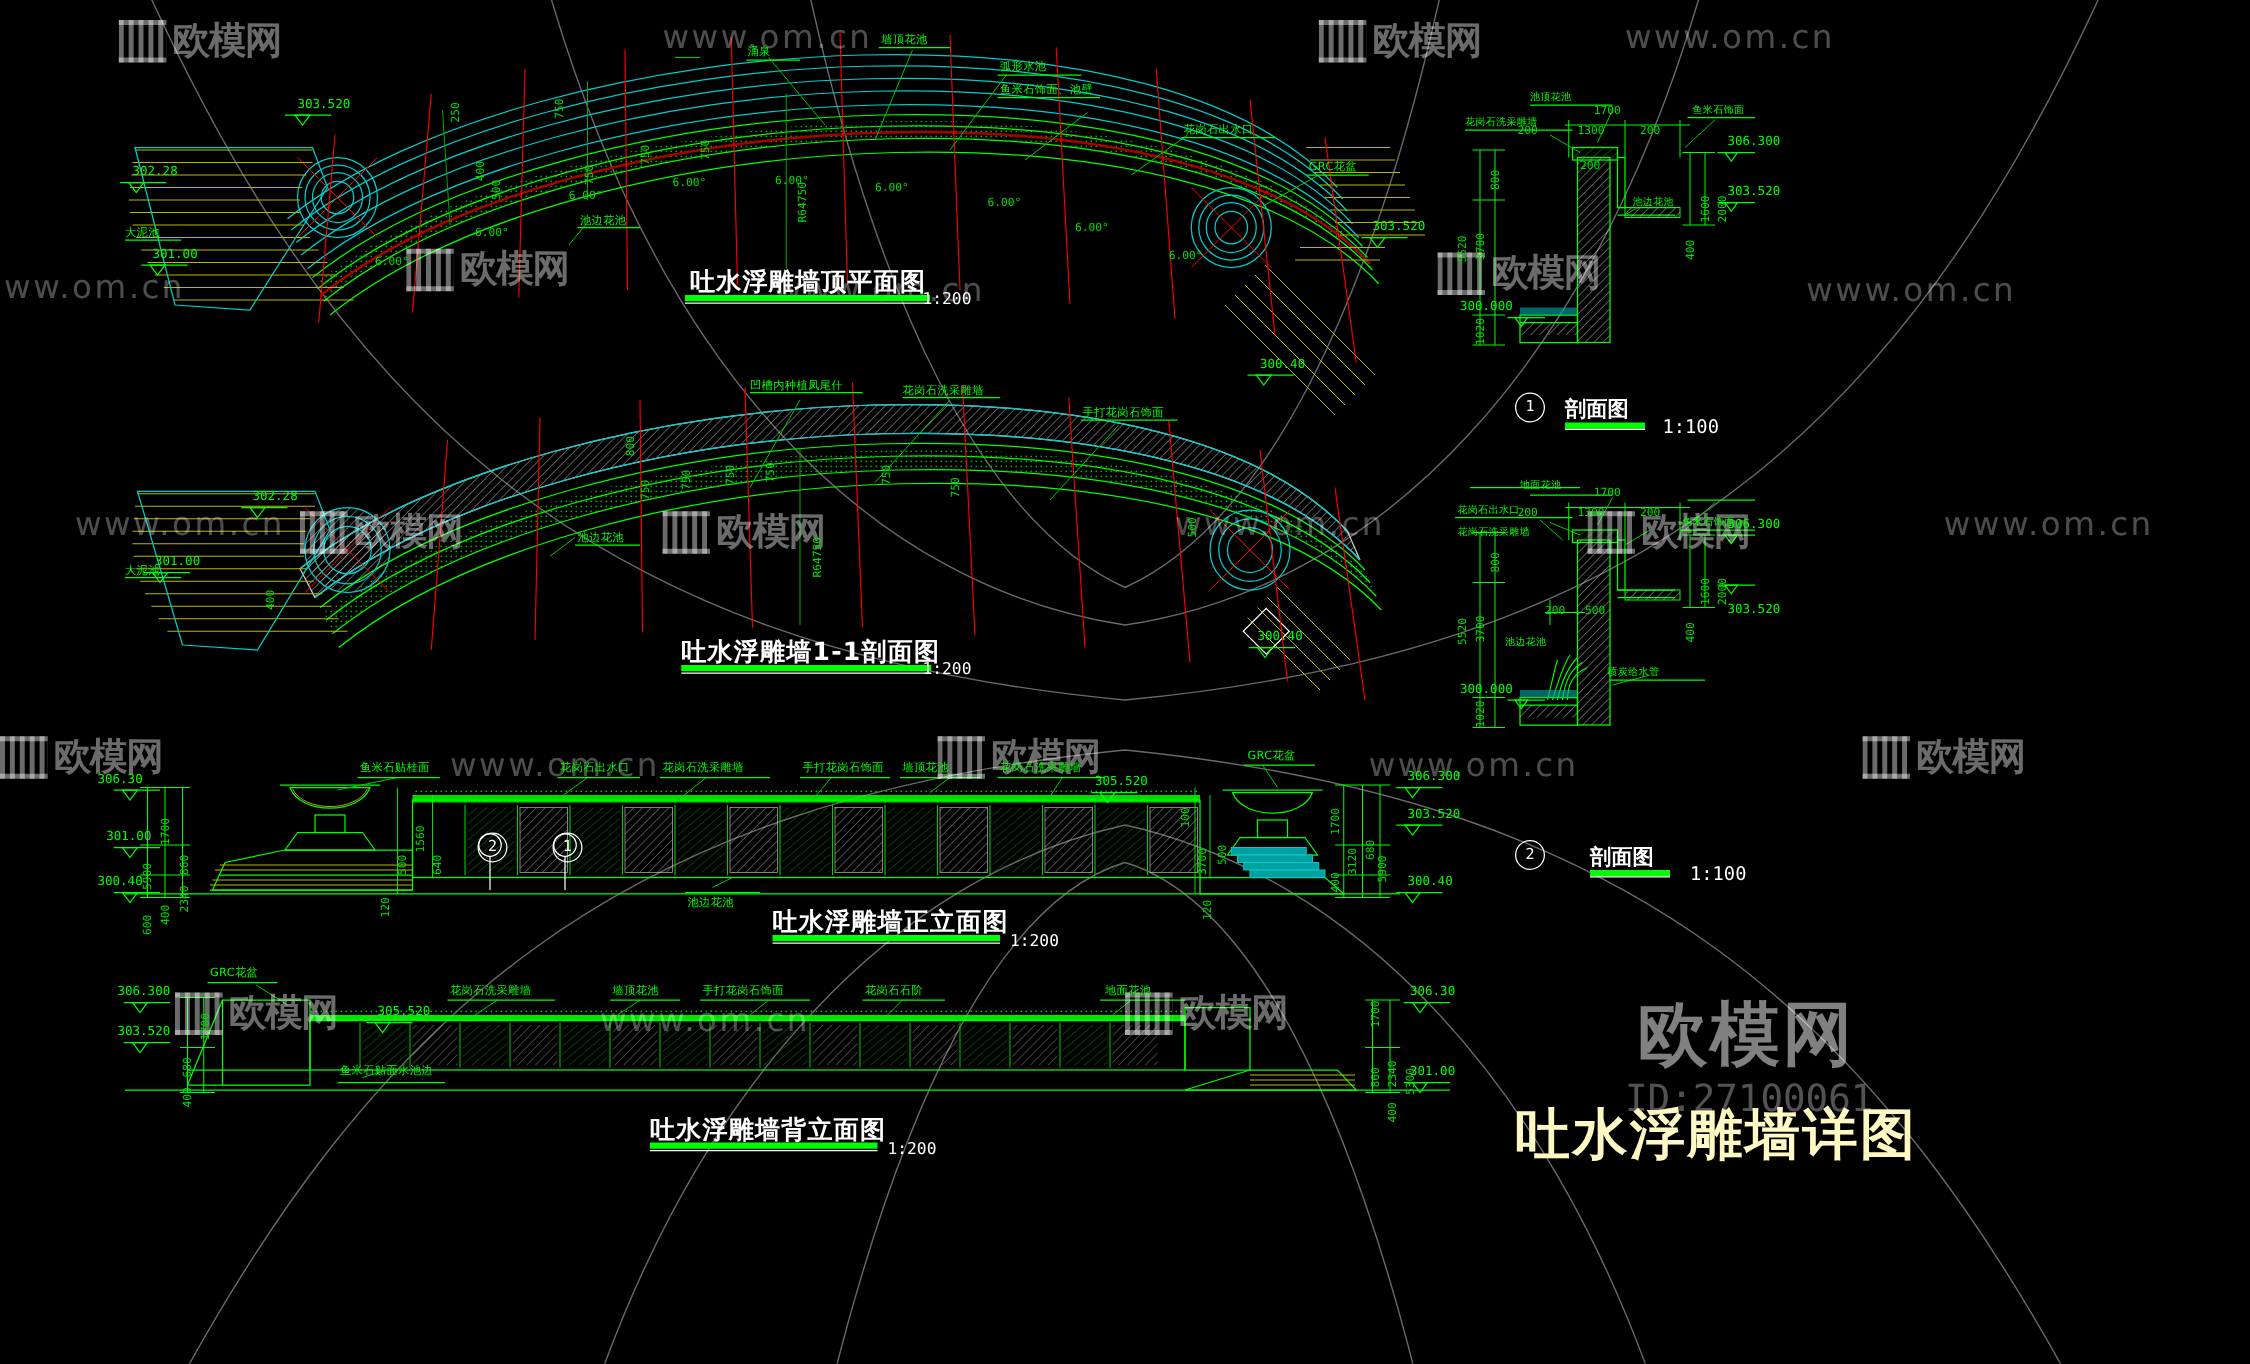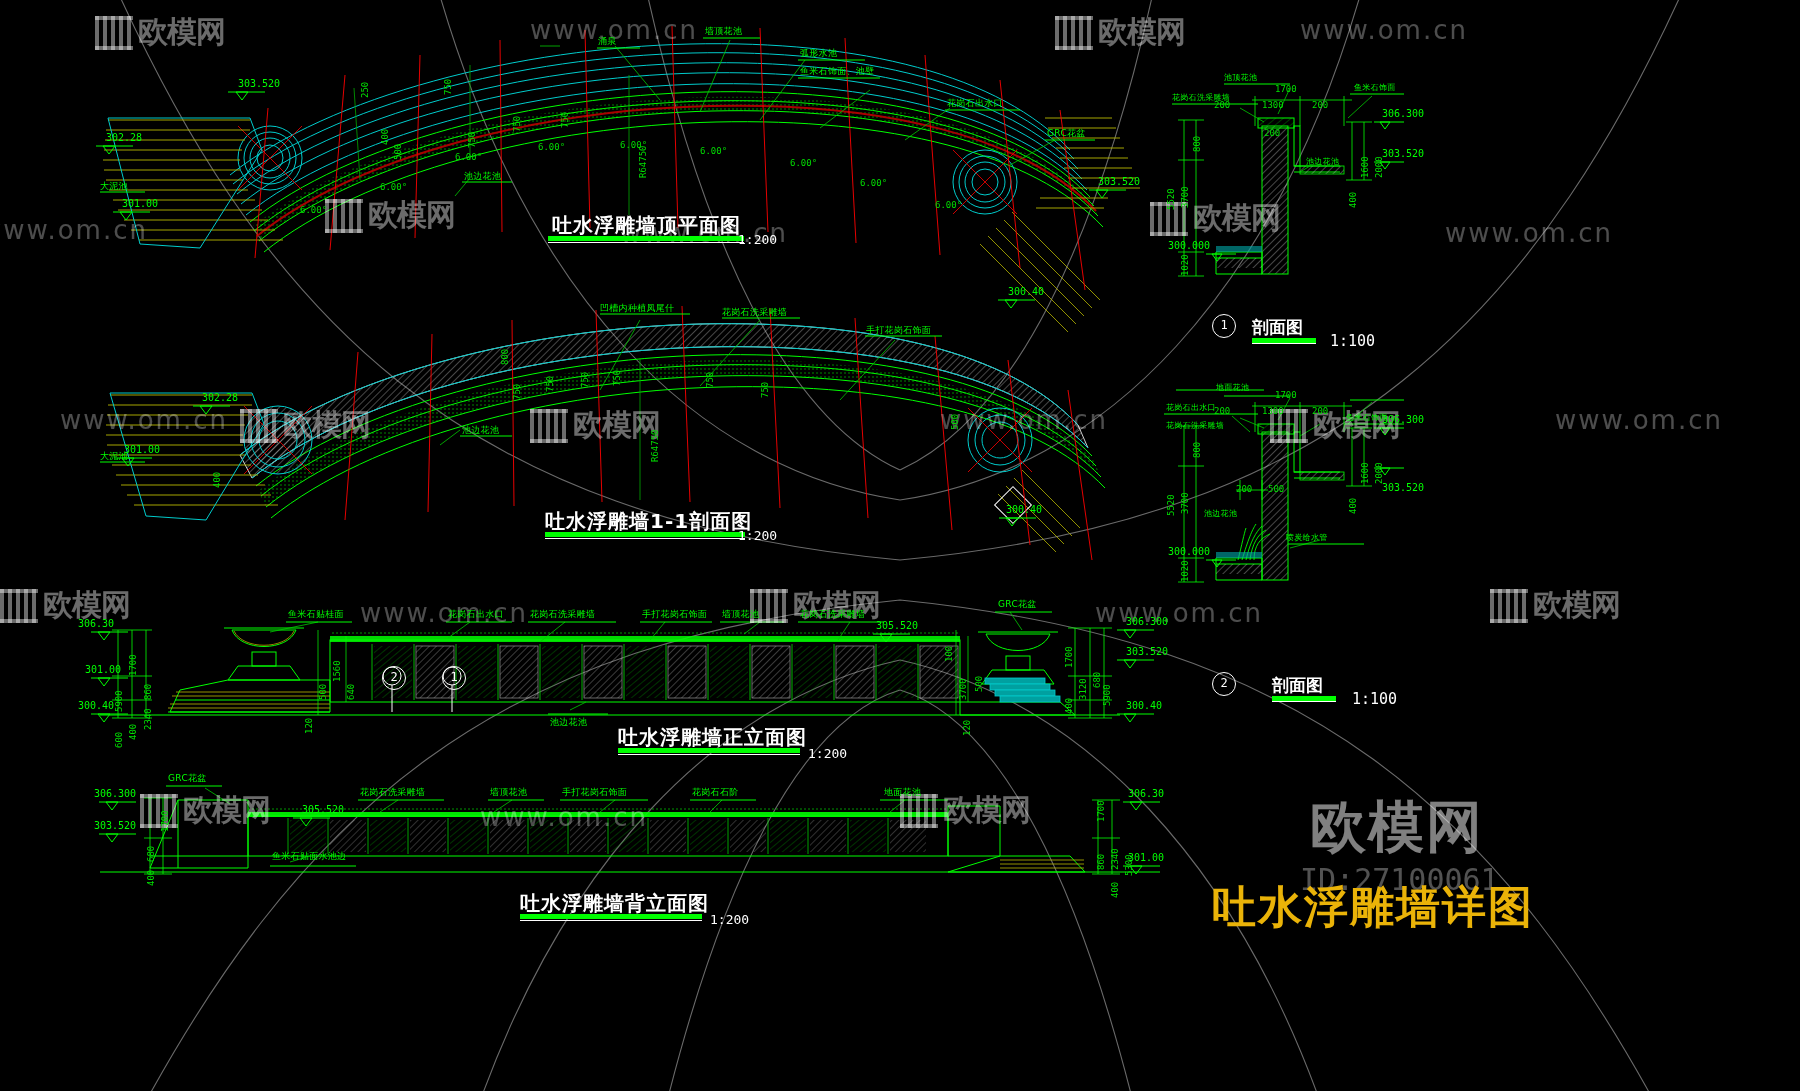--- a/index.html
+++ b/index.html
@@ -18,21 +18,21 @@
   .elev{position:absolute;color:#00ff00;font-size:10px;white-space:nowrap;
         font-family:"DejaVu Sans Mono",monospace;}
   .angle{position:absolute;color:#00dd00;font-size:9px;white-space:nowrap;
          font-family:"DejaVu Sans Mono",monospace;}
   .viewtitle{position:absolute;color:#ffffff;font-size:20px;font-weight:bold;white-space:nowrap;
              font-family:"DejaVu Sans",sans-serif;letter-spacing:1px;}
   .viewscale{position:absolute;color:#ffffff;font-size:13px;white-space:nowrap;
              font-family:"DejaVu Sans Mono",monospace;}
   .underbar{position:absolute;height:5px;background:#00ff00;}
   .underbar2{position:absolute;height:1px;background:#ffffff;}
-  .maintitle{position:absolute;color:#eab308;font-size:44px;font-weight:bold;white-space:nowrap;
+  .maintitle{position:absolute;color:#fef9c3;font-size:44px;font-weight:bold;white-space:nowrap;
              font-family:Liberation Mono, monospace;letter-spacing:2px;}
   .secmark{position:absolute;width:22px;height:22px;border:1.5px solid #ffffff;border-radius:50%;
            color:#ffffff;font-size:12px;line-height:20px;text-align:center;
            font-family:"DejaVu Sans Mono",monospace;}
   .seclabel{position:absolute;color:#ffffff;font-size:17px;font-weight:bold;white-space:nowrap;
             font-family:"DejaVu Sans",sans-serif;}
   .secscale{position:absolute;color:#ffffff;font-size:15px;white-space:nowrap;
             font-family:"DejaVu Sans Mono",monospace;}
 
   

